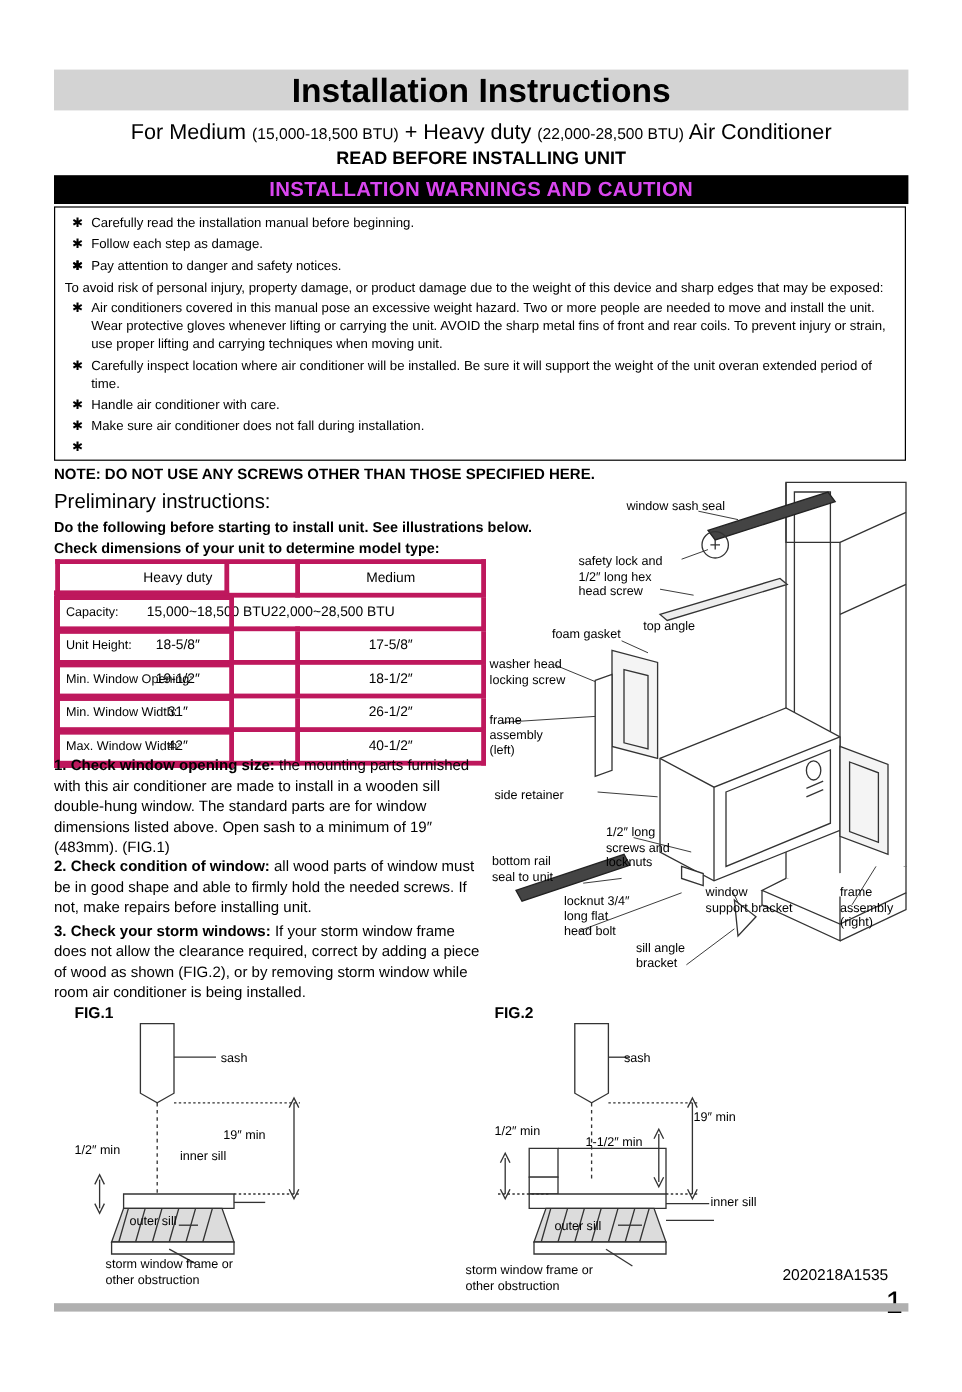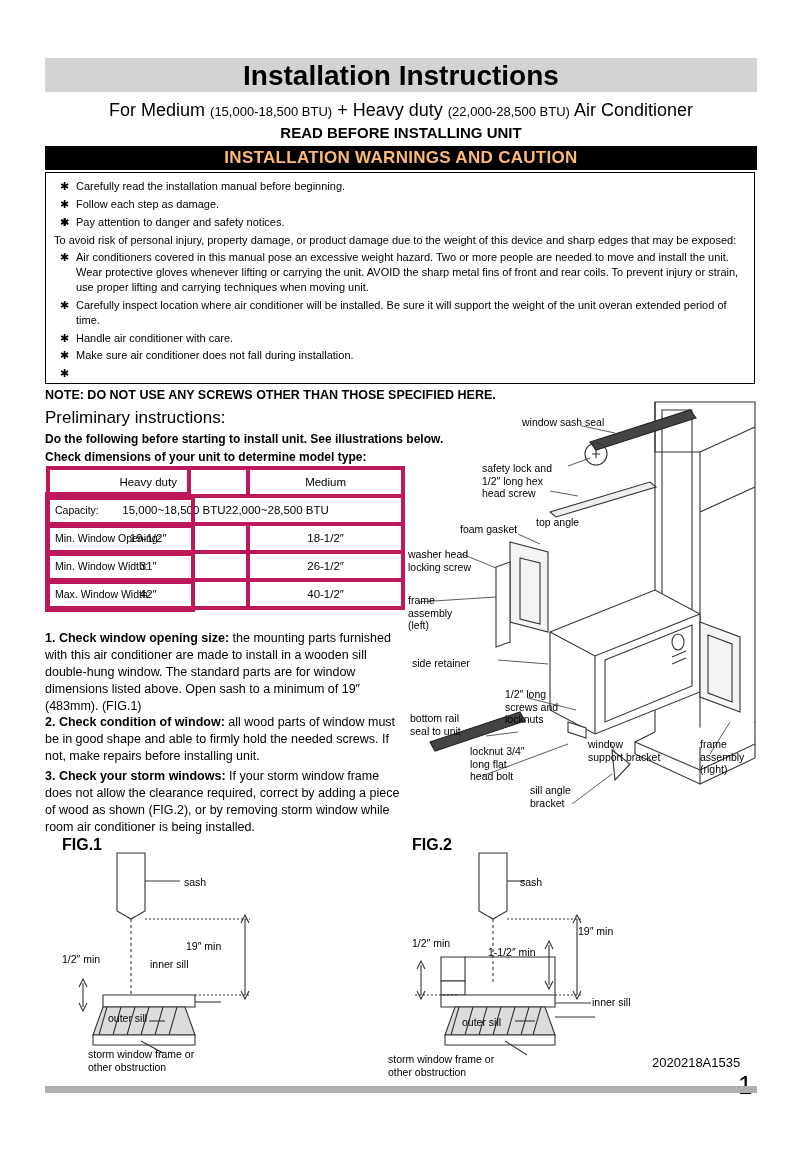--- a/index.html
+++ b/index.html
@@ -26,21 +26,21 @@
     position:absolute;left:45px;top:100px;width:712px;
     text-align:center;font-size:18px;white-space:nowrap;
   }
   .subtitle .sm{font-size:13px;}
   .read-before{
     position:absolute;left:45px;top:124px;width:712px;
     text-align:center;font-size:15px;font-weight:bold;
   }
   .warn-band{
     position:absolute;left:45px;top:146px;width:712px;height:24px;
-    background:#000;color:#fdba74;text-align:center;
+    background:#000;color:#d946ef;text-align:center;
     font-size:17px;font-weight:bold;line-height:24px;
     letter-spacing:0.3px;
   }
   .warn-box{
     position:absolute;left:45px;top:172px;width:710px;height:212px;
     border:1px solid #000;box-sizing:border-box;
     padding:6px 8px 4px 8px;
   }
   .wl{
     position:relative;font-size:11px;line-height:1.35;margin:0 0 3px 0;
@@ -77,21 +77,21 @@
   table.spec tr.headrow td:first-child{border-left:none;border-top:none;}
 
   
   .para{
     position:absolute;left:45px;width:356px;font-size:12.5px;line-height:1.35;
   }
   .para b{font-weight:bold;}
 
   
   .lbl{position:absolute;font-size:10.5px;line-height:1.2;}
-  .figlabel{position:absolute;font-size:16px;font-weight:bold;}
+  .figlabel{position:absolute;font-size:13px;font-weight:bold;}
 
   
   .doc-num{
     position:absolute;left:652px;top:1055px;font-size:13px;
   }
   .pg{
     position:absolute;left:738px;top:1070px;font-size:26px;
   }
   .footbar{
     position:absolute;left:45px;top:1086px;width:712px;height:7px;background:#b0b0b0;
@@ -140,20 +140,25 @@
   <table class="spec">
     <tbody>
         <tr class="headrow">
       <td class="lbl"></td>
       <td class="hdr">Heavy duty</td>
       <td class="hdr">Medium</td>
     </tr>
     <tr>
       <td class="lbl">Capacity:</td>
       <td class="c" colspan="2"><span>15,000~18,500 BTU</span><span>22,000~28,500 BTU</span></td>
+    </tr>
+    <tr>
+      <td class="lbl">Unit Height:</td>
+      <td class="c">18-5/8″</td>
+      <td class="c">17-5/8″</td>
     </tr>
     <tr>
       <td class="lbl">Min. Window Opening:</td>
       <td class="c">19-1/2″</td>
       <td class="c">18-1/2″</td>
     </tr>
     <tr>
       <td class="lbl">Min. Window Width:</td>
       <td class="c">31″</td>
       <td class="c">26-1/2″</td>

